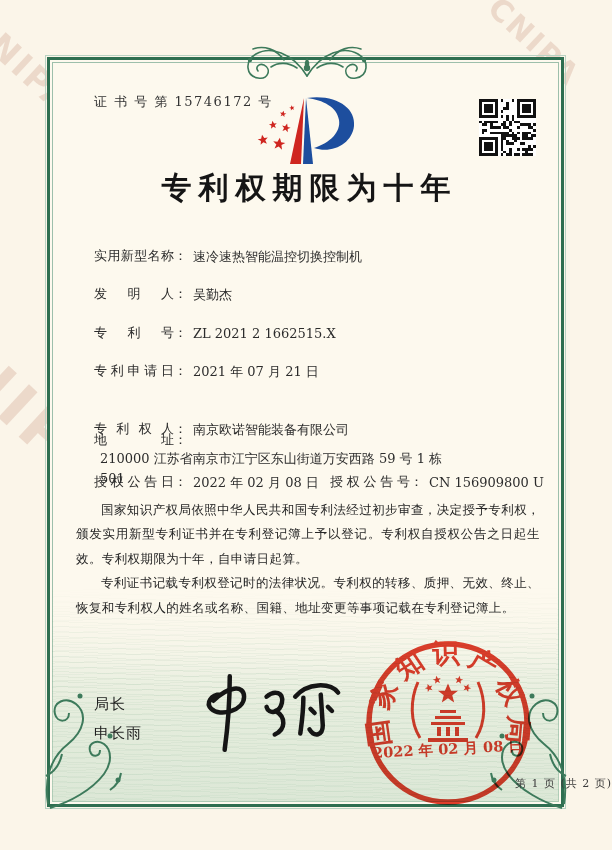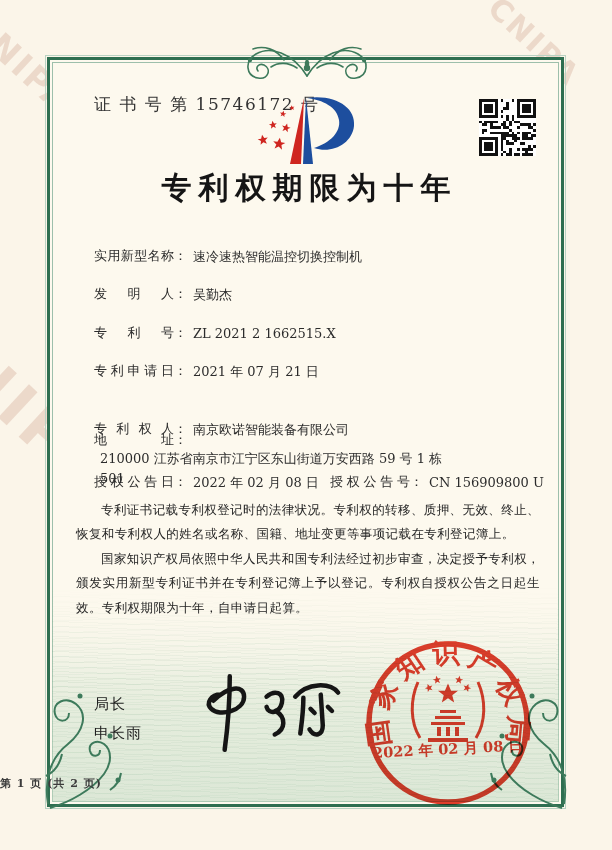--- a/index.html
+++ b/index.html
@@ -29,21 +29,21 @@
   .guilloche {
     position:absolute; left:2px; right:2px; bottom:2px; height:215px;
     background:
       linear-gradient(180deg, rgba(205,224,203,0) 0%, rgba(199,221,199,0.45) 60%, rgba(193,217,195,0.55) 100%),
       repeating-linear-gradient(2deg,  rgba(90,150,110,0.12) 0 1px, rgba(90,150,110,0) 1px 5px),
       repeating-linear-gradient(-2deg, rgba(90,150,110,0.09) 0 1px, rgba(90,150,110,0) 1px 6px);
     -webkit-mask-image:linear-gradient(180deg, transparent, #000 45%);
     mask-image:linear-gradient(180deg, transparent, #000 45%);
   }
   .cert-no {
-    position:absolute; left:94px; top:93px; font-size:17px;
+    position:absolute; left:94px; top:93px; font-size:13px;
     letter-spacing:1.5px; color:#333;
   }
   .logo { position:absolute; left:242px; top:94px; width:130px; height:74px; }
   .qr   { position:absolute; left:479px; top:99px; width:57px; height:57px; }
   .title {
     position:absolute; left:0; top:168px; width:100%; text-align:center;
     font-size:30px; font-weight:700; letter-spacing:7px; color:#151515;
     text-indent:7px;
   }
   .fields { position:absolute; left:94px; top:0; width:450px; font-size:13px; color:#2c2c2c; }
@@ -65,22 +65,22 @@
   .signer {
     position:absolute; left:94px; top:690px; font-size:15px; line-height:1.95;
     color:#1d1d1d; letter-spacing:1px;
   }
   .signature { position:absolute; left:176px; top:666px; width:175px; height:92px; }
   .seal {
     position:absolute; left:358px; top:638px; width:180px; height:170px;
     mix-blend-mode:multiply; opacity:.93;
   }
   .page-indicator {
-    position:absolute; left:0; top:776px; width:100%; text-align:left;
-    font-size:11px; color:#3c3c3c; letter-spacing:1px;font-weight:bold;
+    position:absolute; left:0; top:776px; width:100%; text-align:right;
+    font-size:11px; color:#3c3c3c; letter-spacing:1px;
   }
   .footer-note {
     position:absolute; left:0; top:820px; width:100%; text-align:center;
     font-size:11.5px; color:#4a4a4a; letter-spacing:2px;
   }
   .crest { position:absolute; left:222px; top:36px; width:170px; height:52px; }
   .flourish { position:absolute; width:92px; height:130px; }
   .flourish.bl { left:40px;  bottom:40px; }
   .flourish.br { right:40px; bottom:40px; transform:scaleX(-1); }
 </style>
@@ -301,22 +301,22 @@
     </div>
     <div class="frow" style="top:473px;">
       <span class="flabel">授权公告日</span><span class="fcolon">：</span><span class="fvalue">2022 年 02 月 08 日</span>
       <span class="fpair2">
         <span class="flabel">授权公告号</span><span class="fcolon">：</span><span class="fvalue">CN 156909800 U</span>
       </span>
     </div>
   </div>
 
   <div class="paras">
+    <p>国家知识产权局依照中华人民共和国专利法经过初步审查，决定授予专利权，颁发实用新型专利证书并在专利登记簿上予以登记。专利权自授权公告之日起生效。专利权期限为十年，自申请日起算。</p>
     <p>专利证书记载专利权登记时的法律状况。专利权的转移、质押、无效、终止、恢复和专利权人的姓名或名称、国籍、地址变更等事项记载在专利登记簿上。</p>
-    <p>国家知识产权局依照中华人民共和国专利法经过初步审查，决定授予专利权，颁发实用新型专利证书并在专利登记簿上予以登记。专利权自授权公告之日起生效。专利权期限为十年，自申请日起算。</p>
   </div>
 
   <div class="signer">
     <div>局长</div>
     <div>申长雨</div>
   </div>
 
   <svg class="signature" viewBox="0 0 170 90">
     <g fill="none" stroke="#151515" stroke-width="4.4" stroke-linecap="round" stroke-linejoin="round">
       <path d="M36 34 C 50 20, 66 18, 66 30 C 66 44, 42 50, 34 42 C 28 36, 34 28, 43 28"></path>

